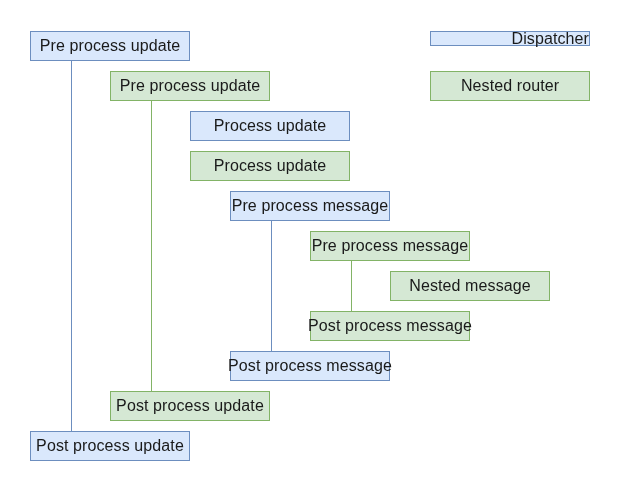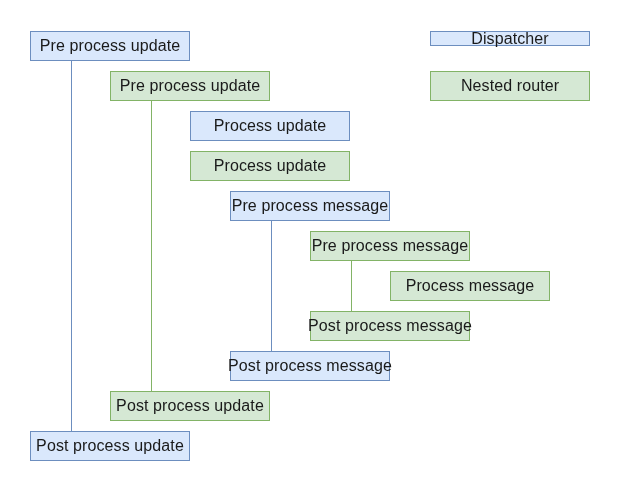--- a/index.html
+++ b/index.html
@@ -76,36 +76,36 @@
       <div class="node green" style="left: 190px; top: 151px; width: 160px; height: 30px;">
         <span>Process update</span>
       </div>
       <div class="node blue" style="left: 230px; top: 191px; width: 160px; height: 30px;">
         <span>Pre process message</span>
       </div>
       <div class="node green" style="left: 310px; top: 231px; width: 160px; height: 30px;">
         <span>Pre process message</span>
       </div>
       <div class="node green" style="left: 390px; top: 271px; width: 160px; height: 30px;">
-        <span>Process message</span>
+        <span>Nested message</span>
       </div>
       <div class="node green" style="left: 310px; top: 311px; width: 160px; height: 30px;">
         <span>Post process message</span>
       </div>
       <div class="node blue" style="left: 230px; top: 351px; width: 160px; height: 30px;">
         <span>Post process message</span>
       </div>
       <div class="node green" style="left: 110px; top: 391px; width: 160px; height: 30px;">
         <span>Post process update</span>
       </div>
       <div class="node blue" style="left: 30px; top: 431px; width: 160px; height: 30px;">
         <span>Post process update</span>
       </div>
     </div>
   <div id="legend-layer">
-      <div class="node blue" style="left: 430px; top: 31px; width: 160px; height: 15px;">
+      <div class="node blue" style="left: 430px; top: 31px; width: 160px; height: 15px; justify-content: flex-end;">
         <span>Dispatcher</span>
       </div>
       <div class="node green" style="left: 430px; top: 71px; width: 160px; height: 30px; align-items: center;">
         <span>Nested router</span>
       </div>
     </div>
 </div>
 
 </body></html>

